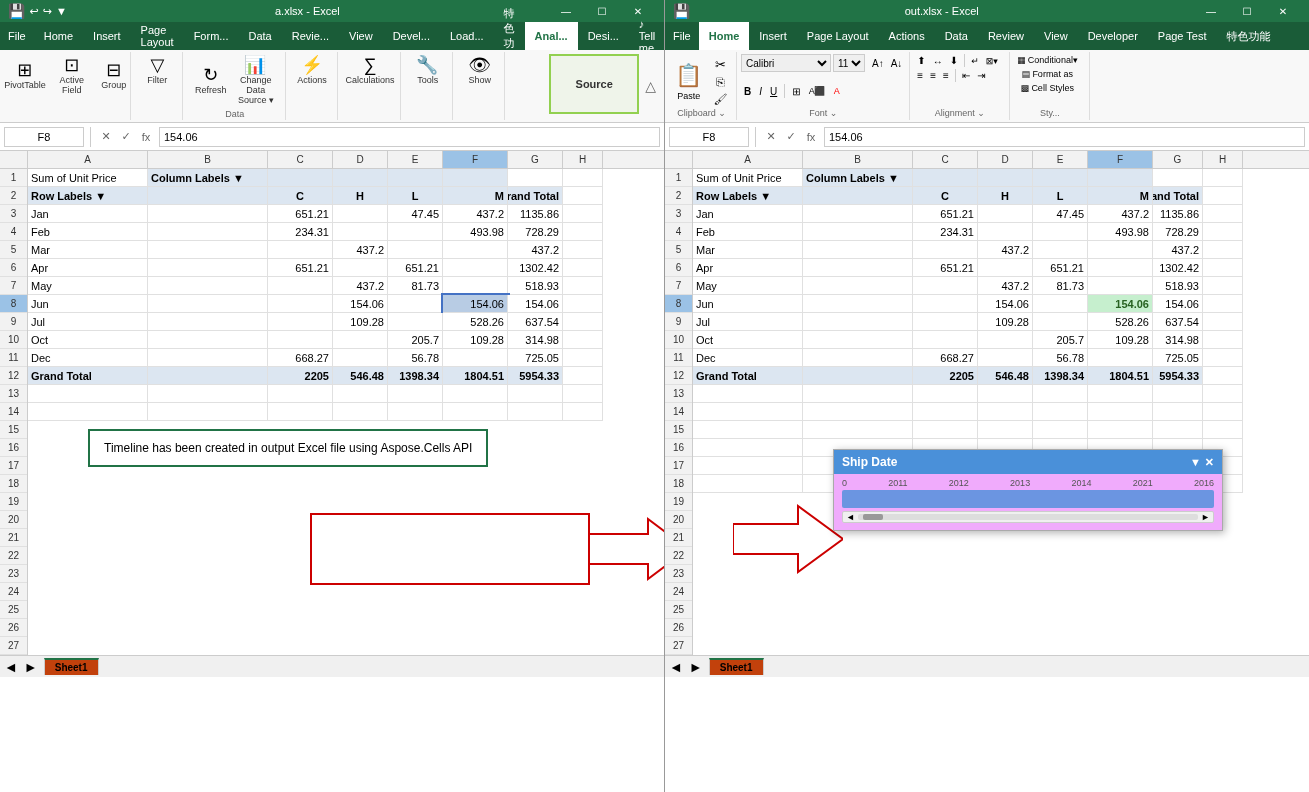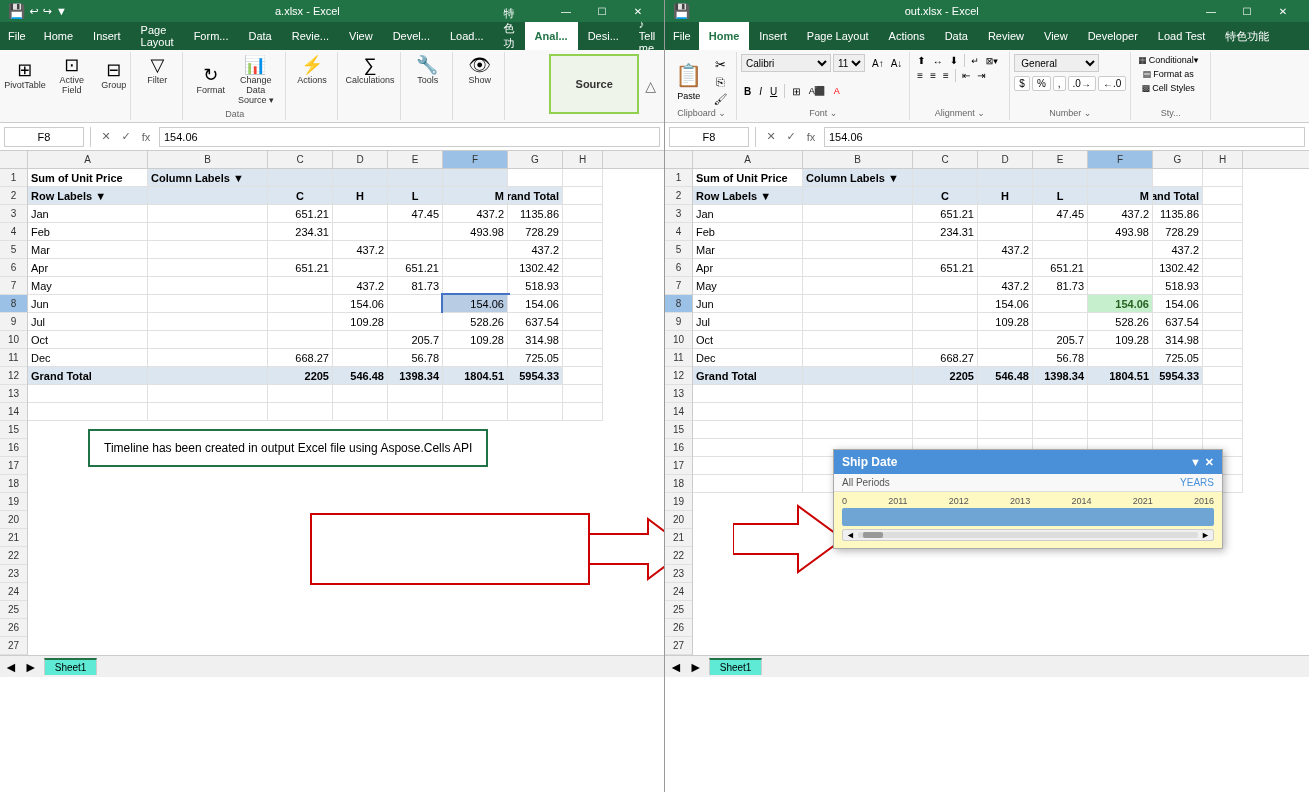--- a/index.html
+++ b/index.html
@@ -41,32 +41,32 @@
     .formula-divider { width: 1px; height: 20px; background: #ccc; margin: 0 2px; }
     .formula-icons { display: flex; gap: 2px; }
     .formula-icon { width: 18px; height: 18px; display: flex; align-items: center; justify-content: center; cursor: pointer; font-size: 11px; color: #666; }
     .formula-input { flex: 1; border: 1px solid #ccc; height: 20px; padding: 0 4px; font-size: 11px; }
     .col-header { border-right: 1px solid #ccc; text-align: center; font-size: 10px; color: #333; display: flex; align-items: center; justify-content: center; cursor: pointer; background: #f2f2f2; }
     .row-num-header { width: 28px; border-right: 1px solid #ccc; background: #f2f2f2; flex-shrink: 0; }
     .row-nums { width: 28px; background: #f2f2f2; border-right: 1px solid #ccc; flex-shrink: 0; }
     .row-num { height: 18px; border-bottom: 1px solid #e0e0e0; display: flex; align-items: center; justify-content: center; font-size: 10px; color: #333; cursor: pointer; }
     .grid-row { display: flex; height: 18px; }
     .grid-cell { border-right: 1px solid #e0e0e0; border-bottom: 1px solid #e0e0e0; font-size: 11px; padding: 0 3px; display: flex; align-items: center; overflow: hidden; white-space: nowrap; background: white; }
-    .grid-cell.bold { font-weight: bold; }
+    .grid-cell.bold { font-weight: normal; }
     .grid-cell.right { justify-content: flex-end; }
     .grid-cell.center { justify-content: center; }
     .grid-cell.header-row { background: #dce6f1; font-weight: bold; }
     .grid-cell.selected { background: #b8cce4; outline: 2px solid #4472c4; }
     .grid-cell.total-row { font-weight: bold; background: #dce6f1; }
     .grid-cell.highlighted { background: #c6efce; color: #276221; font-weight: bold; }
     
     
     .sheet-tabs { height: 22px; background: #f0f0f0; border-top: 1px solid #ccc; display: flex; align-items: center; padding: 0 4px; gap: 0; }
     .sheet-tab { padding: 2px 10px; border: 1px solid #ccc; border-bottom: none; background: white; font-size: 10px; cursor: pointer; margin-right: 2px; }
-    .sheet-tab.active { background: #5eead4; font-weight: normal; border-top: 2px solid #217346; text-align: center; }
+    .sheet-tab.active { background: #c2410c; font-weight: bold; border-top: 2px solid #217346; text-align: center; }
     
     .number-format-group { min-width: 90px; }
     .nf-dropdown { width: 85px; height: 18px; border: 1px solid #ccc; font-size: 10px; padding: 0 2px; }
     .nf-row { display: flex; gap: 2px; margin-top: 2px; }
     .nf-btn { border: 1px solid #ccc; background: white; padding: 1px 4px; font-size: 10px; cursor: pointer; border-radius: 2px; }
     
     .font-group { min-width: 160px; }
     .font-row1 { display: flex; gap: 2px; align-items: center; }
     .font-dropdown { width: 90px; height: 18px; border: 1px solid #ccc; font-size: 10px; }
     .size-dropdown { width: 32px; height: 18px; border: 1px solid #ccc; font-size: 10px; }
@@ -166,21 +166,21 @@
           <div class="ribbon-btn">
             <div class="icon">▽</div>
             <div class="label">Filter</div>
           </div>
         </div>
       </div>
       <div class="ribbon-group">
         <div class="ribbon-btn-row">
           <div class="ribbon-btn">
             <div class="icon">↻</div>
-            <div class="label">Format</div>
+            <div class="label">Refresh</div>
           </div>
           <div class="ribbon-btn">
             <div class="icon">📊</div>
             <div class="label">Change Data<br>Source ▾</div>
           </div>
         </div>
         <div class="ribbon-group-label">Data</div>
       </div>
       <div class="ribbon-group">
         <div class="ribbon-btn">
@@ -470,21 +470,21 @@
     <div class="ribbon-tabs">
       <div class="ribbon-tab" style="background:#1a5c38;padding:0 8px;">File</div>
       <div class="ribbon-tab active">Home</div>
       <div class="ribbon-tab">Insert</div>
       <div class="ribbon-tab">Page Layout</div>
       <div class="ribbon-tab">Actions</div>
       <div class="ribbon-tab">Data</div>
       <div class="ribbon-tab">Review</div>
       <div class="ribbon-tab">View</div>
       <div class="ribbon-tab">Developer</div>
-      <div class="ribbon-tab">Load Test</div>
+      <div class="ribbon-tab">Page Test</div>
       <div class="ribbon-tab">特色功能</div>
       <div style="flex:1;"></div>
     </div>
 
     <div class="home-ribbon">
 
       <div class="hr-group" style="min-width:70px;">
         <div class="hr-top">
           <div style="display:flex;flex-direction:column;align-items:center;">
             <div class="hr-btn hr-btn-lg" style="font-size:22px;">📋</div>
@@ -539,35 +539,20 @@
             <div class="hr-btn">≡</div>
             <div class="hr-btn">≡</div>
             <div style="width:1px;background:#ccc;margin:0 2px;"></div>
             <div class="hr-btn">⇤</div>
             <div class="hr-btn">⇥</div>
           </div>
         </div>
         <div class="hr-group-label">Alignment ⌄</div>
       </div>
 
-      <div class="hr-group number-format-group">
-        <div class="hr-top" style="flex-direction:column;align-items:flex-start;gap:2px;">
-          <select class="nf-dropdown">
-            <option>General</option>
-          </select>
-          <div class="nf-row">
-            <div class="nf-btn">$</div>
-            <div class="nf-btn">%</div>
-            <div class="nf-btn">,</div>
-            <div class="nf-btn">.0→</div>
-            <div class="nf-btn">←.0</div>
-          </div>
-        </div>
-        <div class="hr-group-label">Number ⌄</div>
-      </div>
 
       <div class="hr-group" style="min-width:80px;">
         <div style="display:flex;flex-direction:column;gap:2px;font-size:9px;">
           <div class="hr-btn cond-format">
             <span>▦</span>
             <span>Conditional▾</span>
           </div>
           <div class="hr-btn" style="font-size:9px;display:flex;align-items:center;gap:2px;">
             <span>▤</span>
             <span>Format as</span>
@@ -825,34 +810,30 @@
             <div class="grid-cell rcw-a"></div>
               <div class="grid-cell rcw-b"></div>
               <div class="grid-cell rcw-c"></div>
               <div class="grid-cell rcw-d"></div>
               <div class="grid-cell rcw-e"></div>
               <div class="grid-cell rcw-f"></div>
               <div class="grid-cell rcw-g"></div>
               <div class="grid-cell rcw-h"></div>
           </div>
 
-          <div style="position:absolute;top:280px;left:140px;width:390px;background:#fef9c3;border:1px solid #aaa;box-shadow:2px 2px 8px rgba(0,0,0,0.3);z-index:10;">
+          <div style="position:absolute;top:280px;left:140px;width:390px;background:#f0abfc;border:1px solid #aaa;box-shadow:2px 2px 8px rgba(0,0,0,0.3);z-index:10;">
 
             <div style="background:#4a90d9;color:white;padding:5px 8px;display:flex;justify-content:space-between;align-items:center;font-size:12px;font-weight:bold;">
               <span>Ship Date</span>
               <div style="display:flex;gap:4px;">
                 <span style="cursor:pointer;font-size:11px;">▼</span>
                 <span style="cursor:pointer;font-size:11px;">✕</span>
               </div>
             </div>
 
-            <div style="padding:3px 8px;display:flex;justify-content:space-between;align-items:center;font-size:10px;color:#555;border-bottom:1px solid #ddd;background:#f8f8f8;">
-              <span>All Periods</span>
-              <span style="color:#4a90d9;font-size:10px;cursor:pointer;">YEARS</span>
-            </div>
 
             <div style="padding:4px 8px;">
               <div style="display:flex;justify-content:space-between;font-size:9px;color:#555;margin-bottom:2px;">
                 <span>0</span>
                 <span>2011</span>
                 <span>2012</span>
                 <span>2013</span>
                 <span>2014</span>
                 <span>2021</span>
                 <span>2016</span>

